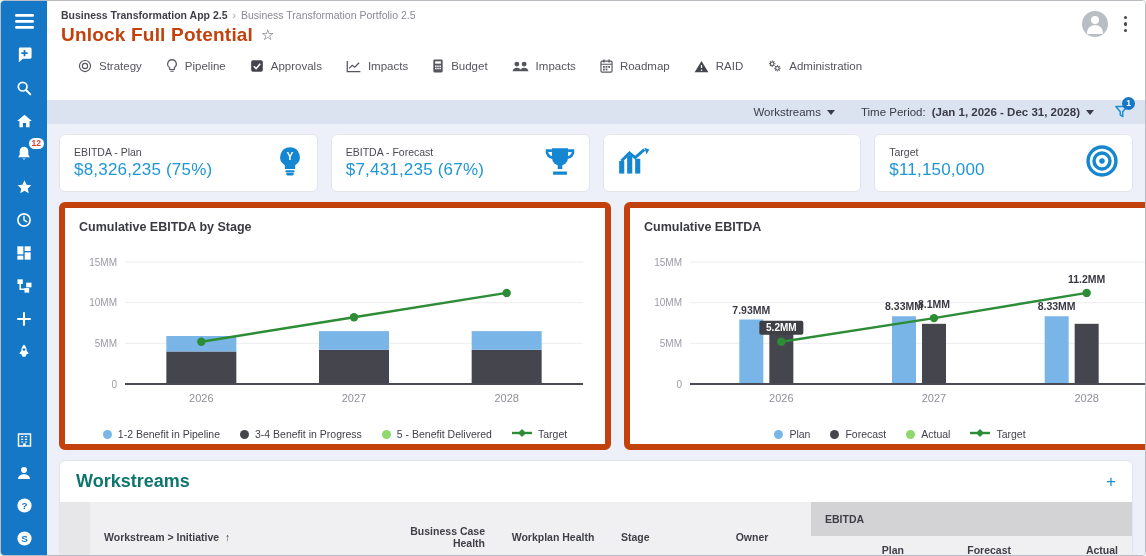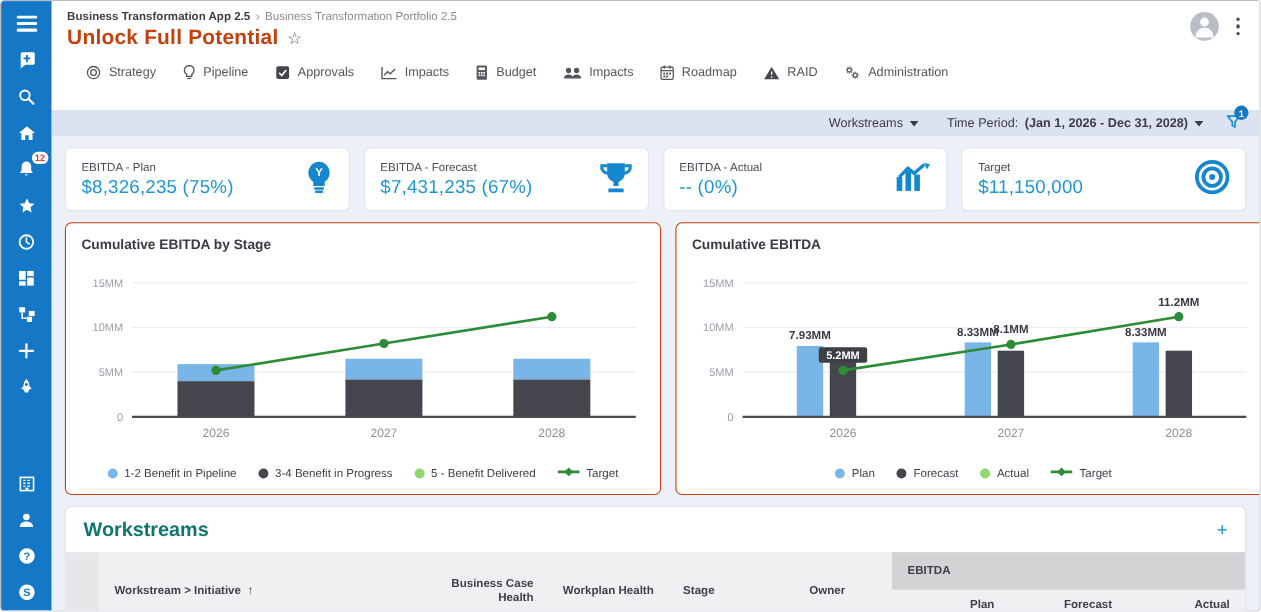--- a/index.html
+++ b/index.html
@@ -60,21 +60,21 @@
   
   .content { flex:1; background:#edf0f8; padding:10px 12px 0 12px; overflow:hidden; }
   .kpi-row { display:flex; gap:13px; }
   .kpi-card { flex:1; background:#fff; border:1px solid #e2e4ea; border-radius:6px;
     padding:9px 14px; height:58px; display:flex; justify-content:space-between; align-items:center; }
   .kpi-text .kpi-label { font-size:10.5px; color:#4a4a55; }
   .kpi-text .kpi-value { font-size:17px; color:#1f96d6; margin-top:2px; letter-spacing:.2px; }
   .kpi-icon { color:#1587d0; }
 
   .charts-row { display:flex; gap:13px; margin-top:10px; }
-  .chart-card { flex:1; background:#fff; border:1px solid #c2410c; border-radius:6px;
+  .chart-card { flex:1; background:#fff; border:6px solid #c2410c; border-radius:6px;
     padding:12px 14px 8px 14px; height:248px; }
   .chart-title { font-size:12.5px; font-weight:bold; color:#3a3a44; margin-bottom:4px; }
   .legend { display:flex; justify-content:center; gap:20px; margin-top:2px; }
   .legend-item { display:flex; align-items:center; gap:6px; font-size:10.5px; color:#3f3f49; cursor:pointer; }
   .legend-dot { width:9px; height:9px; border-radius:50%; }
 
   
   .ws-card { background:#fff; border:1px solid #e2e4ea; border-radius:6px 6px 0 0;
     margin-top:10px; height:120px; overflow:hidden; }
   .ws-head { display:flex; justify-content:space-between; align-items:center; padding:10px 16px; }
@@ -363,24 +363,20 @@
               <div class="kpi-value">$7,431,235 (67%)</div>
             </div>
             <span class="kpi-icon"><svg width="30" height="30" viewBox="0 0 26 26">
                 <path d="M6 2h14v8a7 7 0 0 1-14 0z" fill="#1587d0"></path>
                 <path d="M6 4H1.8a5 5 0 0 0 5 6M20 4h4.2a5 5 0 0 1-5 6" fill="none" stroke="#1587d0" stroke-width="2.4"></path>
                 <path d="M11 16h4v4h-4z" fill="#1587d0"></path>
                 <path d="M7 22h12v3H7z" fill="#1587d0"></path>
               </svg></span>
           </div>
           <div class="kpi-card">
-            <div class="kpi-text">
-              <div class="kpi-label">EBITDA - Actual</div>
-              <div class="kpi-value">-- (0%)</div>
-            </div>
             <span class="kpi-icon"><svg width="32" height="28" viewBox="0 0 28 24">
                 <rect x="1" y="12" width="4.5" height="11" fill="#1587d0"></rect>
                 <rect x="8" y="7" width="4.5" height="16" fill="#1587d0"></rect>
                 <rect x="15" y="10" width="4.5" height="13" fill="#1587d0"></rect>
                 <path d="M3 12 10 5l5 4 8-7" fill="none" stroke="#1587d0" stroke-width="2.6"></path>
                 <path d="M23 .5 27.5 2 25 6z" fill="#1587d0"></path>
               </svg></span>
           </div>
           <div class="kpi-card">
             <div class="kpi-text">

